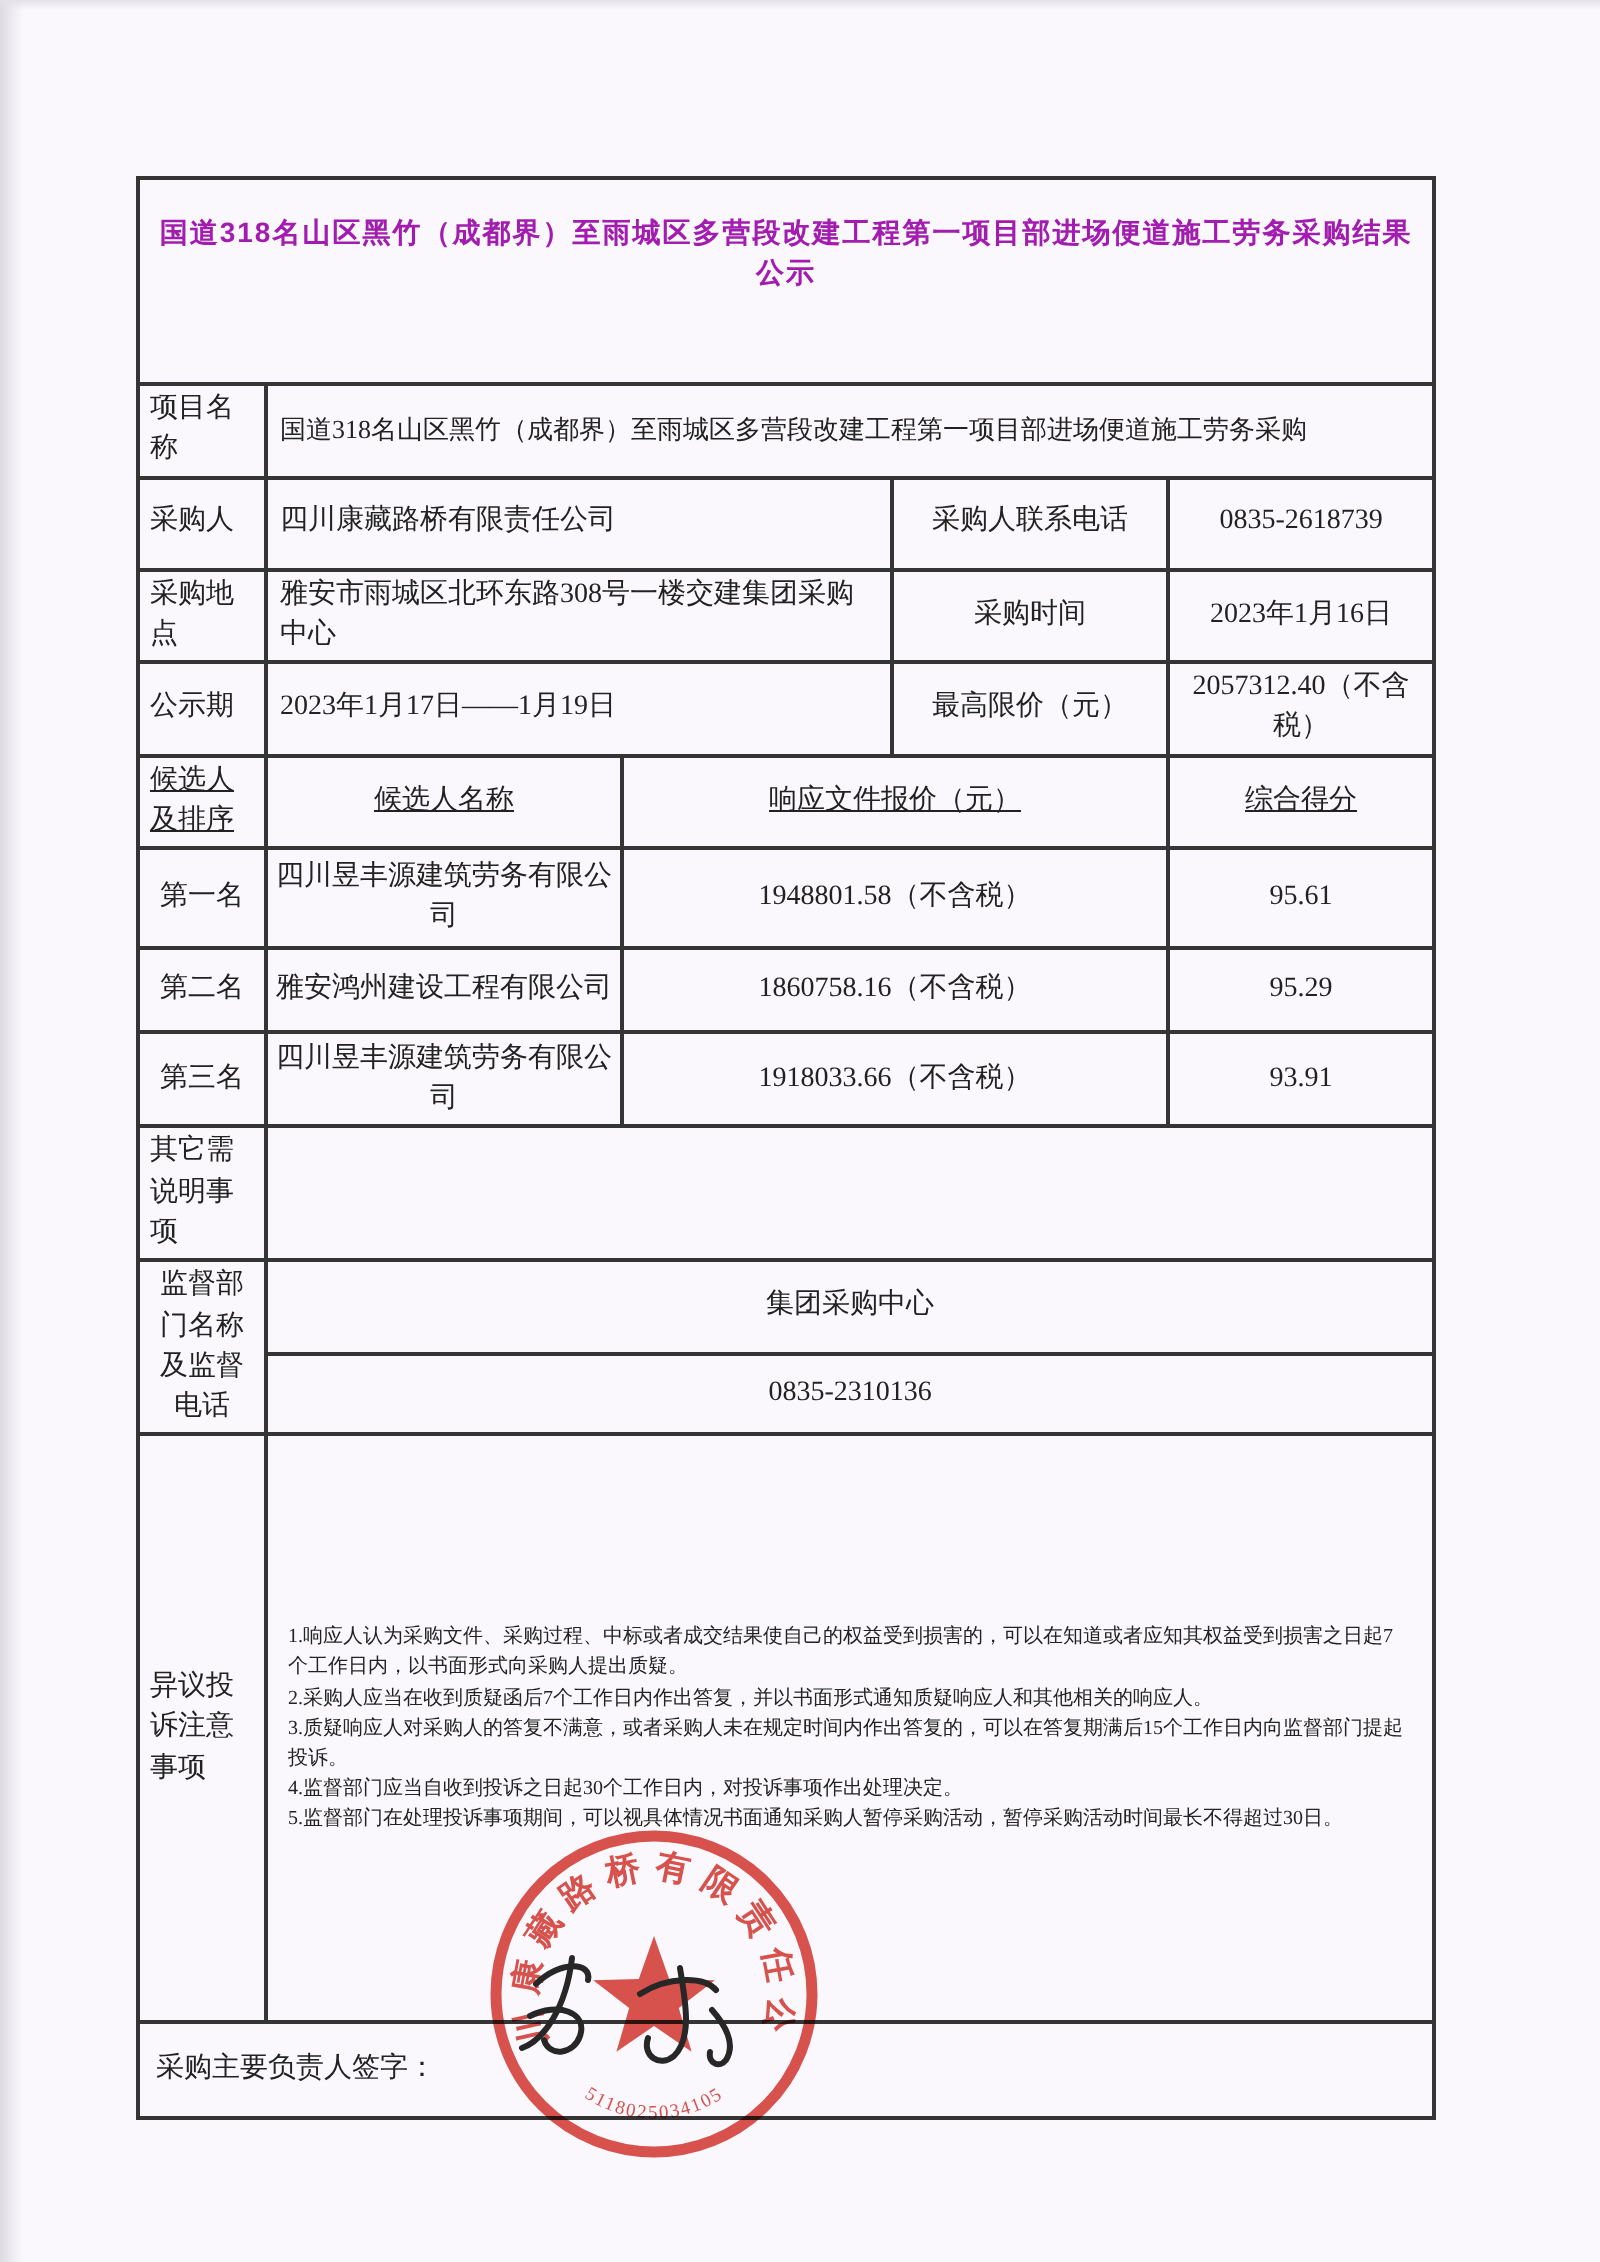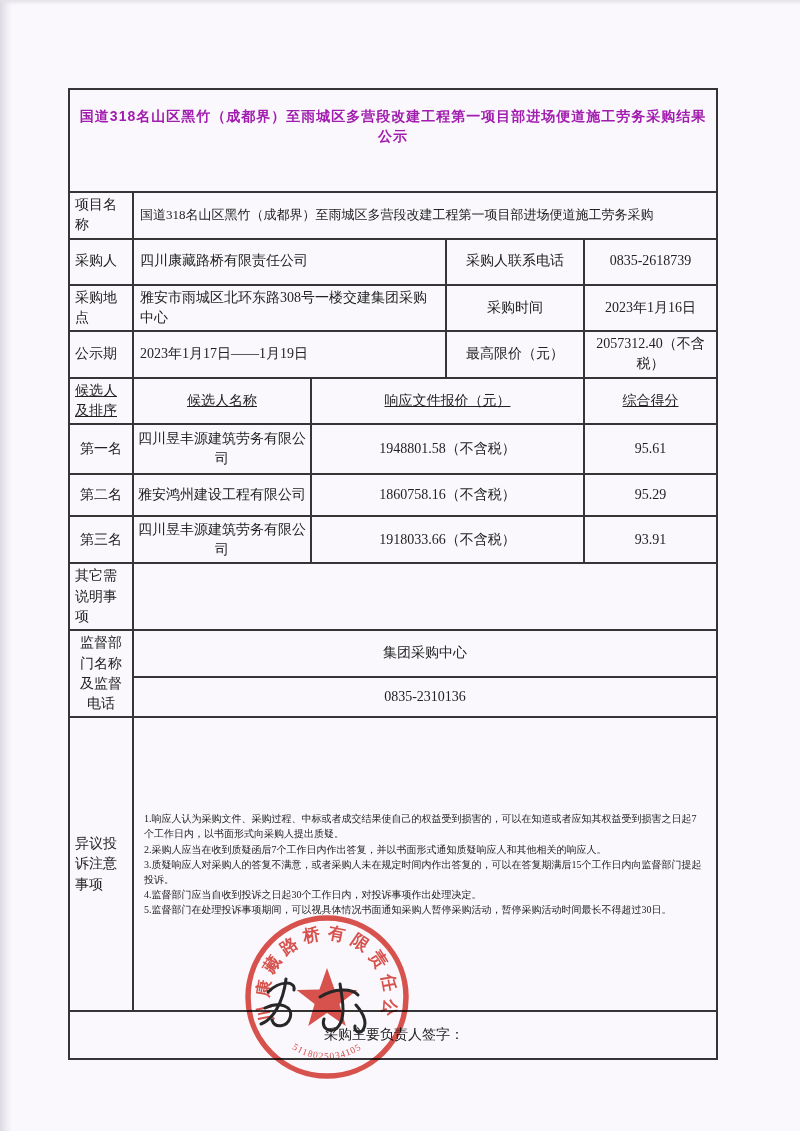--- a/index.html
+++ b/index.html
@@ -50,21 +50,21 @@
   .lbl-c, .val-c, .hdr-c { text-align:center;margin-top:47px; }
   .val   { text-align:left; }
   .val-13 { font-size:13px !important; letter-spacing:0;margin-top:15px; }
   .rank  { text-align:center; }
   .name  { text-align:center; padding:2px 3px !important; }
   .price { text-align:center; }
   .score { text-align:center; }
   .sup-lbl { text-align:center;font-family:Liberation Serif, serif; }
   .obj-cell { padding:6px 10px !important; }
   .obj-cell p { margin:0; font-size:10px; line-height:1.52; text-align:left; }
-  .sign-cell { text-align:center; padding-left:8px !important; font-size:15px; }
+  .sign-cell { text-align:left; padding-left:8px !important; font-size:15px; }
   tr.r-title     { height:103px; }
   tr.r-project   { height:41px; }
   tr.r-purchaser { height:46px;padding-left:48px; }
   tr.r-location  { height:45px; }
   tr.r-publicity { height:43px; }
   tr.r-chead     { height:38px;text-decoration:underline; }
   tr.r-c1        { height:50px; }
   tr.r-c2        { height:42px; }
   tr.r-c3        { height:47px;border-radius:22px; }
   tr.r-other     { height:52px; }

